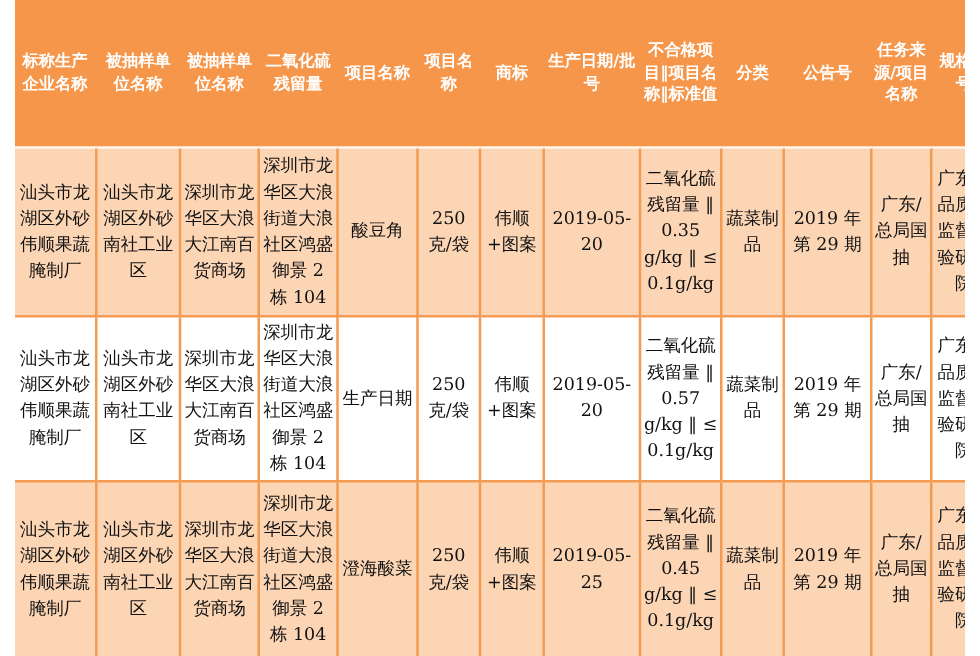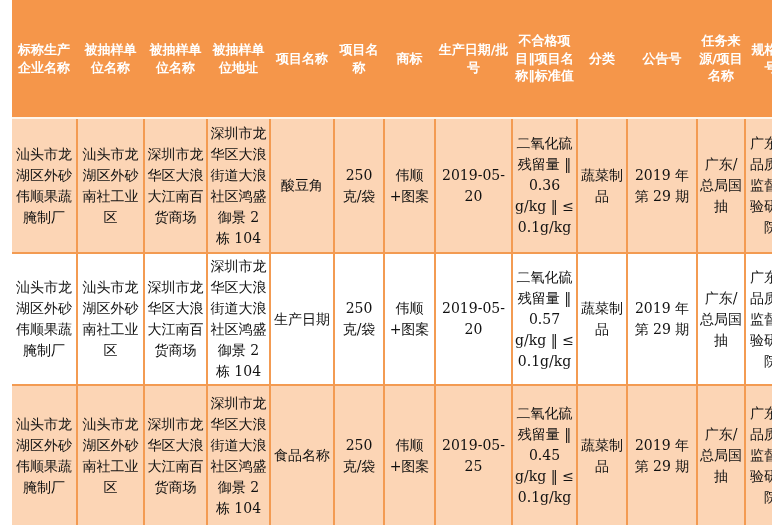--- a/index.html
+++ b/index.html
@@ -67,21 +67,21 @@
         <col style="width:50px">
         <col style="width:70px">
         <col style="width:48px">
       <col style="width:51px">
     </colgroup>
     <thead>
       <tr class="header-row">
         <th>标称生产企业名称</th>
         <th>被抽样单位名称</th>
         <th>被抽样单位名称</th>
-        <th>被抽样单位地址</th>
+        <th>二氧化硫残留量</th>
         <th>项目名称</th>
         <th>项目名称</th>
         <th>商标</th>
         <th>生产日期/批号</th>
         <th>不合格项目‖项目名称‖标准值</th>
         <th>分类</th>
         <th>公告号</th>
         <th>任务来源/项目名称</th>
         <th>规格型号</th>
       </tr>
@@ -89,21 +89,21 @@
     <tbody>
       <tr class="row-0 shade-peach">
         <td>汕头市龙湖区外砂伟顺果蔬腌制厂</td>
         <td>汕头市龙湖区外砂南社工业区</td>
         <td>深圳市龙华区大浪大江南百货商场</td>
         <td>深圳市龙华区大浪街道大浪社区鸿盛御景 2 栋 104</td>
         <td>酸豆角</td>
         <td>250 克/袋</td>
         <td>伟顺+图案</td>
         <td>2019-05-20</td>
-        <td>二氧化硫残留量 ‖ 0.36 g/kg ‖ ≤ 0.1g/kg</td>
+        <td>二氧化硫残留量 ‖ 0.35 g/kg ‖ ≤ 0.1g/kg</td>
         <td>蔬菜制品</td>
         <td>2019 年第 29 期</td>
         <td>广东/总局国抽</td>
         <td>广东产品质量监督检验研究院</td>
       </tr>
       <tr class="row-1 shade-white">
         <td>汕头市龙湖区外砂伟顺果蔬腌制厂</td>
         <td>汕头市龙湖区外砂南社工业区</td>
         <td>深圳市龙华区大浪大江南百货商场</td>
         <td>深圳市龙华区大浪街道大浪社区鸿盛御景 2 栋 104</td>
@@ -115,21 +115,21 @@
         <td>蔬菜制品</td>
         <td>2019 年第 29 期</td>
         <td>广东/总局国抽</td>
         <td>广东产品质量监督检验研究院</td>
       </tr>
       <tr class="row-2 shade-peach">
         <td>汕头市龙湖区外砂伟顺果蔬腌制厂</td>
         <td>汕头市龙湖区外砂南社工业区</td>
         <td>深圳市龙华区大浪大江南百货商场</td>
         <td>深圳市龙华区大浪街道大浪社区鸿盛御景 2 栋 104</td>
-        <td>食品名称</td>
+        <td>澄海酸菜</td>
         <td>250 克/袋</td>
         <td>伟顺+图案</td>
         <td>2019-05-25</td>
         <td>二氧化硫残留量 ‖ 0.45 g/kg ‖ ≤ 0.1g/kg</td>
         <td>蔬菜制品</td>
         <td>2019 年第 29 期</td>
         <td>广东/总局国抽</td>
         <td>广东产品质量监督检验研究院</td>
       </tr>
     </tbody>

